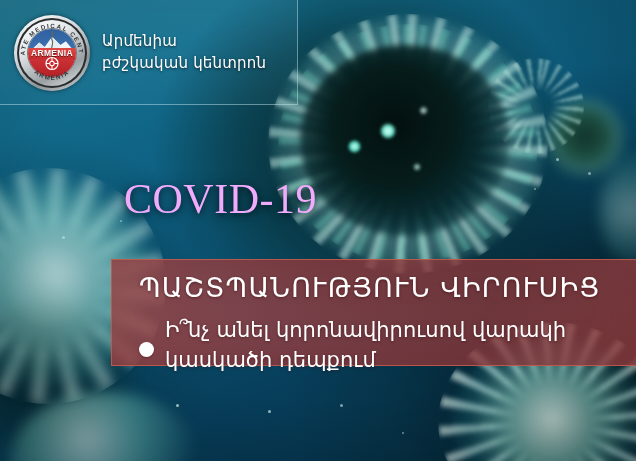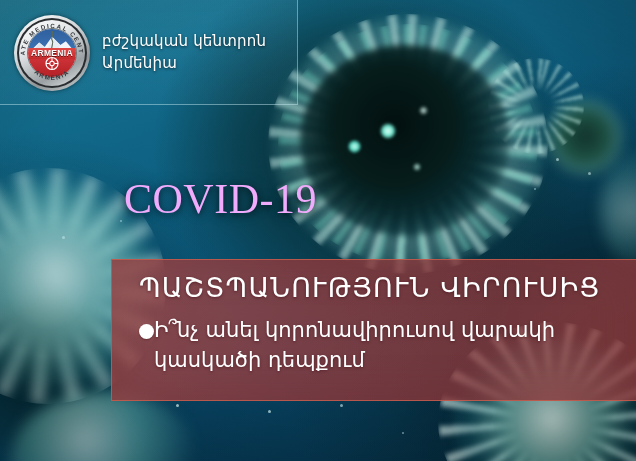--- a/index.html
+++ b/index.html
@@ -256,21 +256,21 @@
     font-size: 42px;
     color: #f0abfc;
     letter-spacing: .5px;
     text-shadow: 0 2px 6px rgba(0,0,0,0.55), 0 0 14px rgba(0,0,0,0.35);
   }
 
   
   .banner {
     position: absolute;
     left: 111px; top: 259px;
-    width: 525px; height: 142px;
+    width: 525px; height: 107px;
     background: linear-gradient(105deg, rgba(163,72,72,0.80) 0%, rgba(150,62,64,0.78) 35%, rgba(142,58,60,0.76) 70%, rgba(150,64,66,0.78) 100%);
     border: 1px solid rgba(196,92,78,0.85);
     border-right: none;
     box-sizing: border-box;
     box-shadow: inset 0 0 40px rgba(110,40,45,0.35);
   }
   .banner-heading {
     position: absolute;
     left: 27px; top: 12px;
     color: #ffffff;
@@ -280,21 +280,22 @@
     white-space: nowrap;
     text-shadow: 0 1px 3px rgba(60,10,15,0.55);
   }
   .banner-list {
     position: absolute;
     left: 27px; top: 56px;
     right: 16px;
   }
   .banner-item {
     display: flex;
-    align-items: flex-start;
+    align-items: center;
+    gap: 11px;
   }
   .bullet {
     flex: 0 0 auto;
     width: 15px; height: 15px;
     border-radius: 50%;
     background: #ffffff;
     margin-top: 8px;
     box-shadow: 0 1px 2px rgba(60,10,15,0.4);
   }
   .item-text {
@@ -391,22 +392,22 @@
         <defs>
             <path id="arcBot" d="M 13,40 A 25,25 0 0 0 63,40"></path>
           </defs>
         <text text-anchor="middle">
           <textPath href="#arcBot" startOffset="50%">ARMENIA</textPath>
         </text>
       </svg>
     </div>
 
     <div class="header-text">
+      <div>Արմենիա</div>
       <div>բժշկական կենտրոն</div>
-      <div>Արմենիա</div>
     </div>
   </div>
 
   <div class="covid-title">COVID-19</div>
 
   <div class="banner">
     <div class="banner-heading">ՊԱՇՏՊԱՆՈՒԹՅՈՒՆ ՎԻՐՈՒՍԻՑ</div>
     <div class="banner-list">
       <div class="banner-item">
         <span class="bullet"></span>

